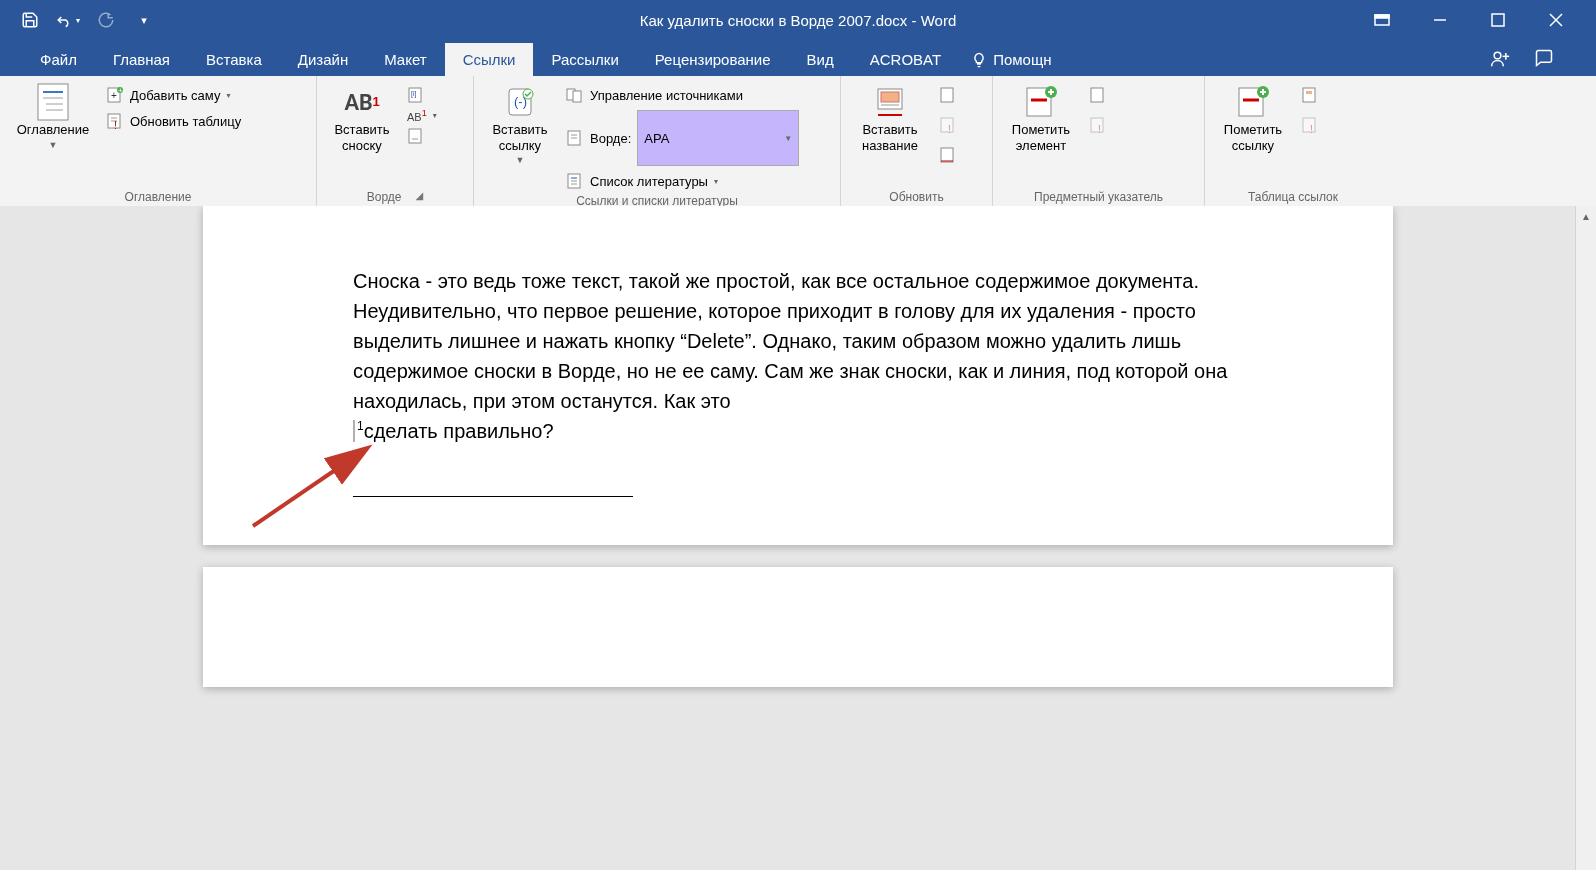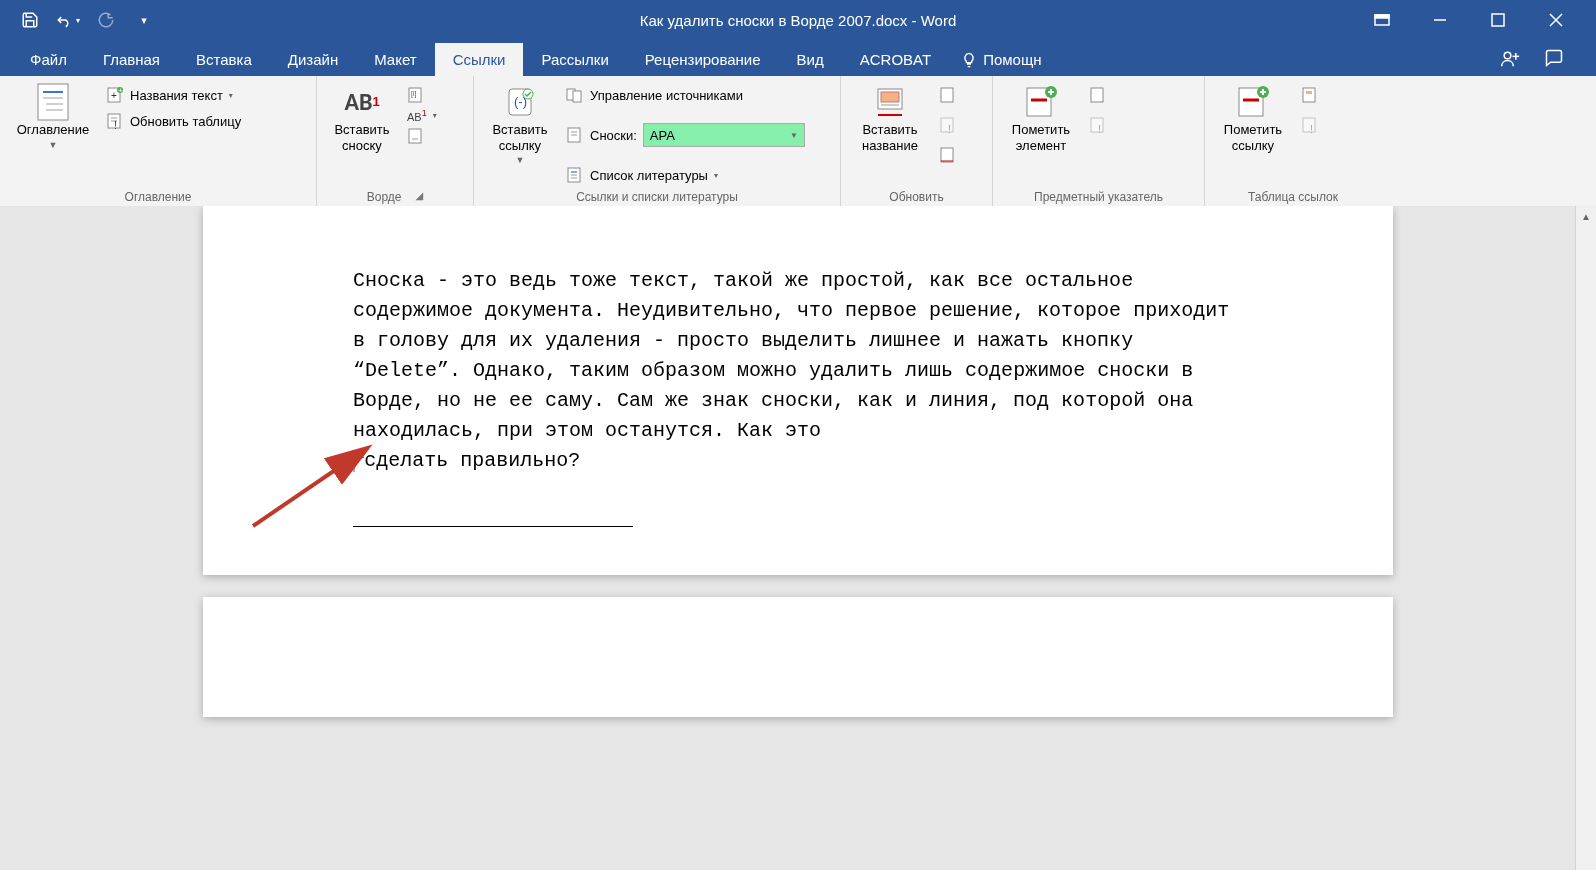--- a/index.html
+++ b/index.html
@@ -2,37 +2,37 @@
 <html><head>
 <meta charset="utf-8">
 <style>
 html,body{margin:0;padding:0;font-family:"Segoe UI",Arial,sans-serif;font-size:14px;background:#fff;color:#000;overflow:hidden}
 .titlebar{background:#2b579a;height:40px;display:flex;align-items:center;color:#fff;position:relative}
 .qat{display:flex;align-items:center;padding-left:18px;gap:14px}
 .qat-btn{width:24px;height:24px;display:flex;align-items:center;justify-content:center;color:#fff}
 .titlebar-title{position:absolute;left:50%;transform:translateX(-50%);font-size:15px;white-space:nowrap}
 .win-controls{margin-left:auto;display:flex;align-items:center;gap:22px;padding-right:22px}
 .win-ctl{width:36px;height:36px;display:flex;align-items:center;justify-content:center;color:#fff}
-.tabstrip{background:#2b579a;height:36px;display:flex;align-items:flex-end;color:#fff;padding:0 12px}
+.tabstrip{background:#2b579a;height:36px;display:flex;align-items:flex-end;color:#fff;padding:0 22px}
 .tab{padding:8px 18px;font-size:15px;cursor:pointer;white-space:nowrap}
 .tab.active{background:#f3f3f3;color:#2b579a}
 .tell-me{display:flex;align-items:center;gap:6px;padding:8px 12px;font-size:15px}
 .spacer{flex:1}
 .tabstrip .right-icons{display:flex;align-items:center;gap:24px;padding:0 20px 8px 0;color:#fff}
 .ribbon{background:#f3f3f3;border-bottom:1px solid #d4d4d4;height:130px;display:flex}
 .rgroup{border-right:1px solid #d4d4d4;display:flex;flex-direction:column;padding:4px 8px 0}
 .rgroup-body{flex:1;display:flex;align-items:flex-start;gap:6px}
 .rgroup-label{text-align:center;font-size:12px;color:#666;padding:2px 0}
 .vbtn{display:flex;flex-direction:column;align-items:center;justify-content:flex-start;width:80px;padding-top:4px;gap:2px;font-size:13px;text-align:center;line-height:1.2}
 .vbtn .ico{width:36px;height:36px;display:flex;align-items:center;justify-content:center}
 .sbtn{display:flex;align-items:center;gap:6px;font-size:13px;white-space:nowrap;padding:2px 2px}
 .mini-col{display:flex;flex-direction:column;gap:4px;padding-top:4px}
-.style-dd{border:1px solid #ababab;background:#86efac;font-size:13px;display:flex;align-items:center;width:148px;height:22px;padding:0 6px;justify-content:space-between}
+.style-dd{border:1px solid #ababab;background:#c4b5fd;font-size:13px;display:flex;align-items:center;width:148px;height:22px;padding:16px 6px;justify-content:space-between}
 .doc-area{position:absolute;top:206px;left:0;right:0;bottom:0;background:#e6e6e6;display:flex;justify-content:center;overflow:hidden}
-.page{background:#fff;box-shadow:0 2px 8px rgba(0,0,0,.25);width:1190px;margin-top:0;padding:60px 150px 40px 150px;box-sizing:border-box;font-family:Liberation Mono, monospace;font-size:20px;line-height:1.5;color:#000;position:relative}
+.page{background:#fff;box-shadow:0 2px 8px rgba(0,0,0,.25);width:1190px;margin-top:0;padding:60px 150px 40px 150px;box-sizing:border-box;font-family:Liberation Sans, sans-serif;font-size:20px;line-height:1.5;color:#000;position:relative}
 .page2{margin-top:22px;height:120px}
 .cursor-caret{display:inline-block;width:2px;height:22px;background:#b0b0b0;vertical-align:text-bottom;margin-right:2px}
 .spellerr{border-bottom:2px wavy #e81123;text-decoration:none}
 .footnote-sep{border:none;border-top:1px solid #000;width:280px;margin:50px 0 8px 0}
 .footnote{font-size:15px}
 .footnote sup{font-size:10px}
 .arrow{position:absolute;left:45px;top:235px;pointer-events:none}
 .vscroll{position:absolute;right:0;top:206px;bottom:0;width:20px;background:#f0f0f0;border-left:1px solid #d4d4d4}
 .vscroll .up{position:absolute;top:0;left:0;right:0;height:20px;display:flex;align-items:center;justify-content:center;font-size:10px;color:#666}
 .dialog-launcher{font-size:10px;color:#777;cursor:pointer}
@@ -145,21 +145,21 @@
         <span style="font-size:9px;color:#666">▼</span>
       </div>
       <div class="mini-col">
         <div class="sbtn">
           <svg width="18" height="18" viewBox="0 0 18 18">
               <rect x="2" y="2" width="12" height="14" fill="#fff" stroke="#8a8a8a"></rect>
               <text x="5" y="13" font-size="10" fill="#333">+</text>
               <circle cx="14" cy="4" r="3" fill="#4caf50"></circle>
               <text x="12" y="7" font-size="8" fill="#fff">+</text>
             </svg>
-          <span>Названия текст</span>
+          <span>Добавить саму</span>
           <span style="font-size:8px;color:#666">▾</span>
         </div>
         <div class="sbtn">
           <svg width="18" height="18" viewBox="0 0 18 18">
               <rect x="2" y="2" width="12" height="14" fill="#fff" stroke="#8a8a8a"></rect>
               <line x1="5" y1="6" x2="11" y2="6" stroke="#999"></line>
               <line x1="5" y1="9" x2="11" y2="9" stroke="#999"></line>
               <text x="8" y="17" font-size="11" fill="#c00">!</text>
             </svg>
           <span>Обновить таблицу</span>
@@ -212,35 +212,35 @@
               <rect x="6" y="4" width="22" height="26" rx="3" fill="#fff" stroke="#8a8a8a"></rect>
               <text x="11" y="21" font-size="13" fill="#2b579a">(-)</text>
               <circle cx="25" cy="9" r="5" fill="#fff" stroke="#4caf50"></circle>
               <path d="M22 9l2 2 4-4" stroke="#4caf50" stroke-width="1.5" fill="none"></path>
             </svg>
         </div>
         <span style="white-space:pre-line">Вставить
 ссылку</span>
         <span style="font-size:9px;color:#666">▼</span>
       </div>
-      <div class="mini-col" style="gap:15px">
+      <div class="mini-col" style="gap:2px">
         <div class="sbtn">
           <svg width="18" height="18" viewBox="0 0 18 18">
               <rect x="1" y="3" width="8" height="11" fill="#fff" stroke="#8a8a8a"></rect>
               <rect x="7" y="5" width="8" height="11" fill="#fff" stroke="#8a8a8a"></rect>
             </svg>
           <span>Управление источниками</span>
         </div>
         <div class="sbtn">
           <svg width="18" height="18" viewBox="0 0 18 18">
               <rect x="2" y="2" width="12" height="14" fill="#fff" stroke="#8a8a8a"></rect>
               <line x1="5" y1="6" x2="11" y2="6" stroke="#999"></line>
               <line x1="5" y1="9" x2="11" y2="9" stroke="#999"></line>
             </svg>
-          <span>Сноски:</span>
+          <span>Ворде:</span>
           <div class="style-dd">
             <span>APA</span>
             <span style="font-size:8px;color:#666">▼</span>
           </div>
         </div>
         <div class="sbtn">
           <svg width="18" height="18" viewBox="0 0 18 18">
               <rect x="2" y="2" width="12" height="14" fill="#fff" stroke="#8a8a8a"></rect>
               <line x1="5" y1="6" x2="11" y2="6" stroke="#2b579a"></line>
               <line x1="5" y1="9" x2="11" y2="9" stroke="#999"></line>

